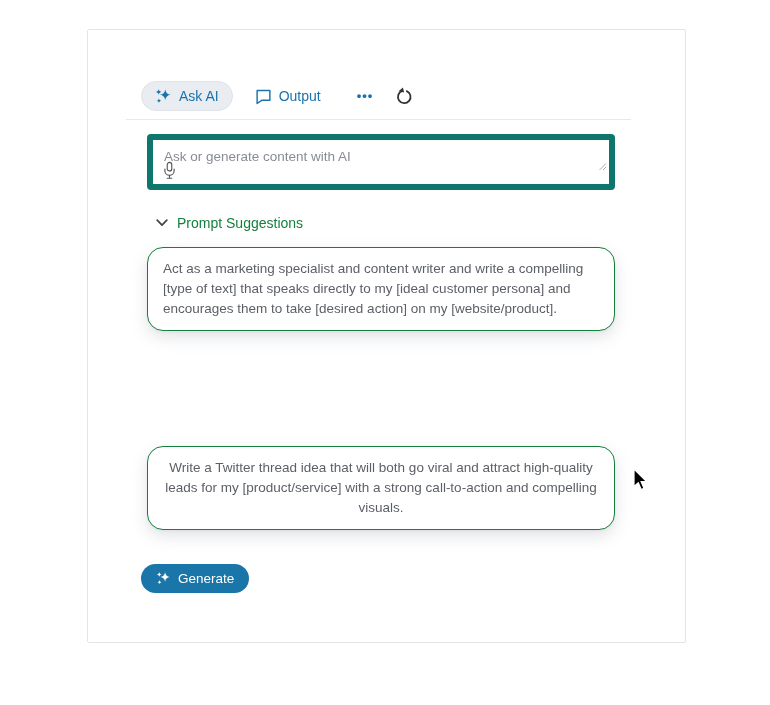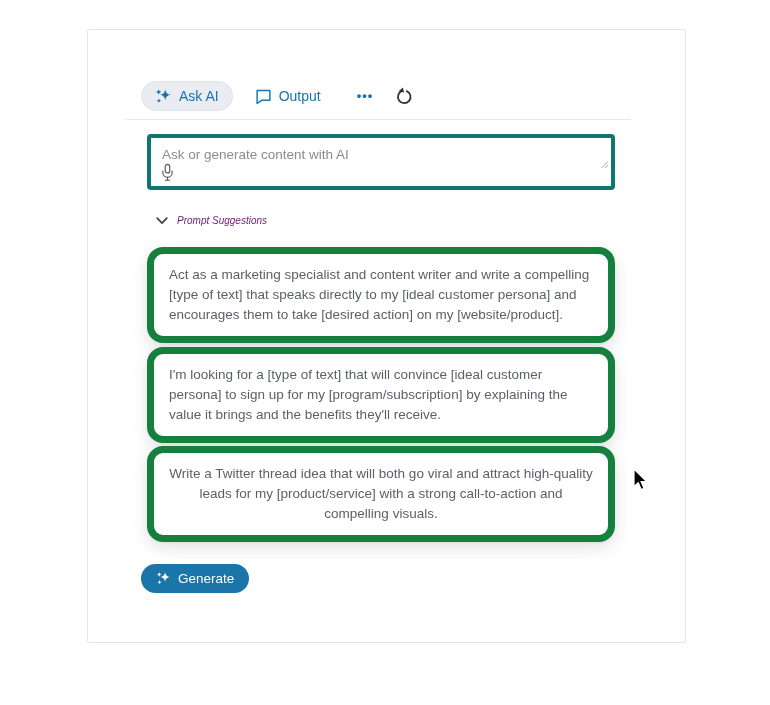--- a/index.html
+++ b/index.html
@@ -66,21 +66,21 @@
     position:absolute;
     left:38px; top:89px;
     width:505px; height:0;
     border-top:1px solid #e7e8eb;
   }
   
   .composer{
     position:absolute;
     left:59px; top:104px;
     width:468px; height:56px;
-    border:4px solid #0f766e;
+    border:6px solid #0f766e;
     border-radius:4px;
     background:#fff;
   }
   .composer textarea{
     width:100%; height:100%;
     border:none; outline:none; resize:none;
     border-radius:4px;
     padding:9px 11px;
     font-family:"Liberation Sans", sans-serif;
     font-size:13.5px;
@@ -101,30 +101,29 @@
     display:flex;
   }
   
   .suggestions-toggle{
     position:absolute;
     left:68px; top:185px;
     display:flex; align-items:center; gap:9px;
     cursor:pointer;
   }
   .suggestions-toggle .label{
-    font-size:10px;
-    color:#701a75;
-    font-style:italic;
+    font-size:14px;
+    color:#15803d;
   }
   .card{
     position:absolute;
     left:59px;
     width:468px;
     background:#ffffff;
-    border:7px solid #15803d;
+    border:1px solid #15803d;
     border-radius:16px;
     padding:11px 15px;
     font-size:13.5px;
     line-height:20px;
     color:#5b5f66;
     cursor:pointer;
     box-shadow:0 6px 16px rgba(150,155,165,0.28), 0 1px 3px rgba(0,0,0,0.05);
   }
   .card-1{top:217px;}
   .card-2{top:317px;}
@@ -212,21 +211,20 @@
   <div class="suggestions-toggle">
     <span>
       <svg width="12" height="8" viewBox="0 0 12 8" fill="none" stroke="#444444" stroke-width="1.7" stroke-linecap="round" stroke-linejoin="round">
         <polyline points="1.2,1.2 6,6.2 10.8,1.2"></polyline>
       </svg>
     </span>
     <span class="label">Prompt Suggestions</span>
   </div>
 
   <div class="card card-1">Act as a marketing specialist and content writer and write a compelling [type of text] that speaks directly to my [ideal customer persona] and encourages them to take [desired action] on my [website/product].</div>
-  <div class="card card-2">I'm looking for a [type of text] that will convince [ideal customer persona] to sign up for my [program/subscription] by explaining the value it brings and the benefits they'll receive.</div>
   <div class="card card-3">Write a Twitter thread idea that will both go viral and attract high-quality leads for my [product/service] with a strong call-to-action and compelling visuals.</div>
 
   <button class="generate-btn">
     <span>
       <svg width="15" height="15" viewBox="0 0 24 24" fill="#ffffff">
         <path d="M14.5 2c.55 4.4 3.1 6.95 7.5 7.5-4.4.55-6.95 3.1-7.5 7.5-.55-4.4-3.1-6.95-7.5-7.5 4.4-.55 6.95-3.1 7.5-7.5z"></path>
         <path d="M5.2 1.5c.3 2.4 1.7 3.8 4.1 4.1-2.4.3-3.8 1.7-4.1 4.1-.3-2.4-1.7-3.8-4.1-4.1 2.4-.3 3.8-1.7 4.1-4.1z"></path>
         <path d="M5.6 14.5c.25 2 1.4 3.15 3.4 3.4-2 .25-3.15 1.4-3.4 3.4-.25-2-1.4-3.15-3.4-3.4 2-.25 3.15-1.4 3.4-3.4z"></path>
       </svg>
     </span>

